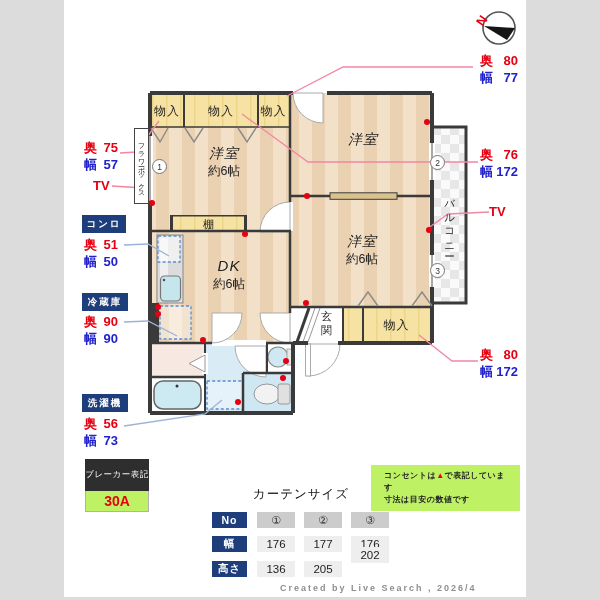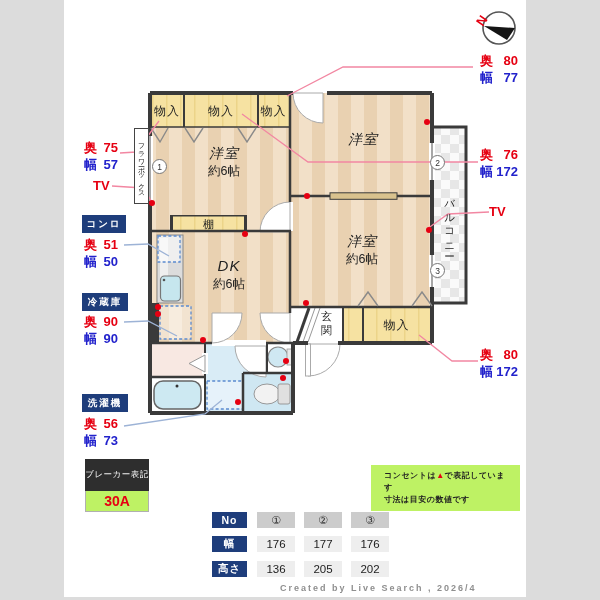--- a/index.html
+++ b/index.html
@@ -313,27 +313,28 @@
   <div class="breaker">
     <div class="breaker-head">ブレーカー表記</div>
     <div class="breaker-body">30A</div>
   </div>
 
   <div class="notice">
     <div><span>コンセントは</span><span class="red">▲</span><span>で表記しています</span></div>
     <div>寸法は目安の数値です</div>
   </div>
 
+  <div class="ct-title">カーテンサイズ</div>
   <div class="tcell thc" style="left:212px;top:512px;width:35px">No</div>
   <div class="tcell tno" style="left:257px;top:512px;width:38px">①</div>
   <div class="tcell tno" style="left:304px;top:512px;width:38px">②</div>
   <div class="tcell tno" style="left:351px;top:512px;width:38px">③</div>
   <div class="tcell thc" style="left:212px;top:536px;width:35px">幅</div>
   <div class="tcell tval" style="left:257px;top:536px;width:38px">176</div>
   <div class="tcell tval" style="left:304px;top:536px;width:38px">177</div>
   <div class="tcell tval" style="left:351px;top:536px;width:38px">176</div>
   <div class="tcell thc" style="left:212px;top:561px;width:35px">高さ</div>
   <div class="tcell tval" style="left:257px;top:561px;width:38px">136</div>
   <div class="tcell tval" style="left:304px;top:561px;width:38px">205</div>
-  <div class="tcell tval" style="left:351px;top:561px;width:38px">202</div>
+  <div class="tcell tval" style="left:351px;top:547px;width:38px">202</div>
 
   <div class="credit">Created by Live Search , 2026/4</div>
 </div>
 
 </body></html>

